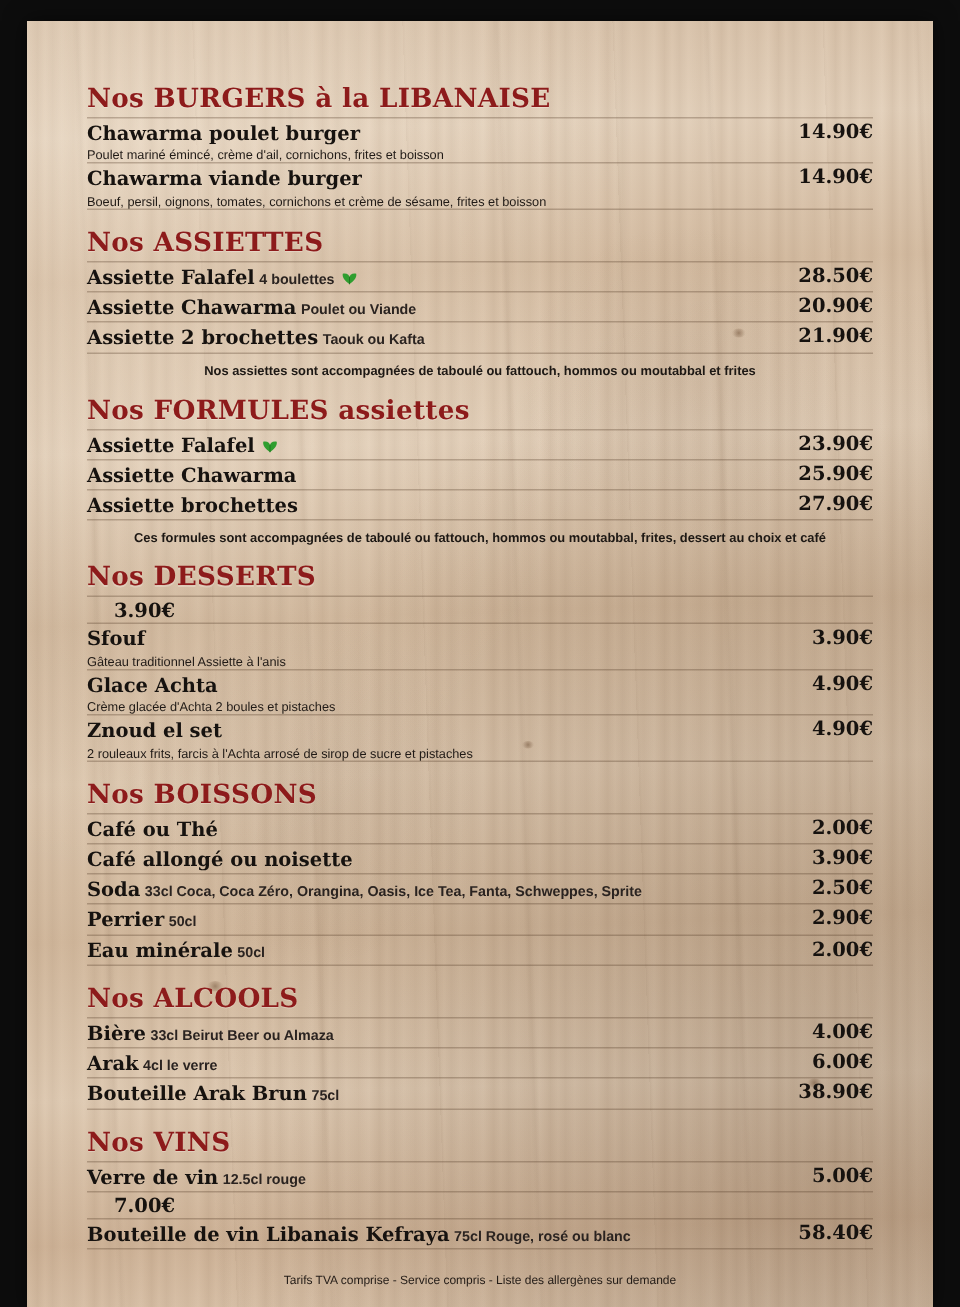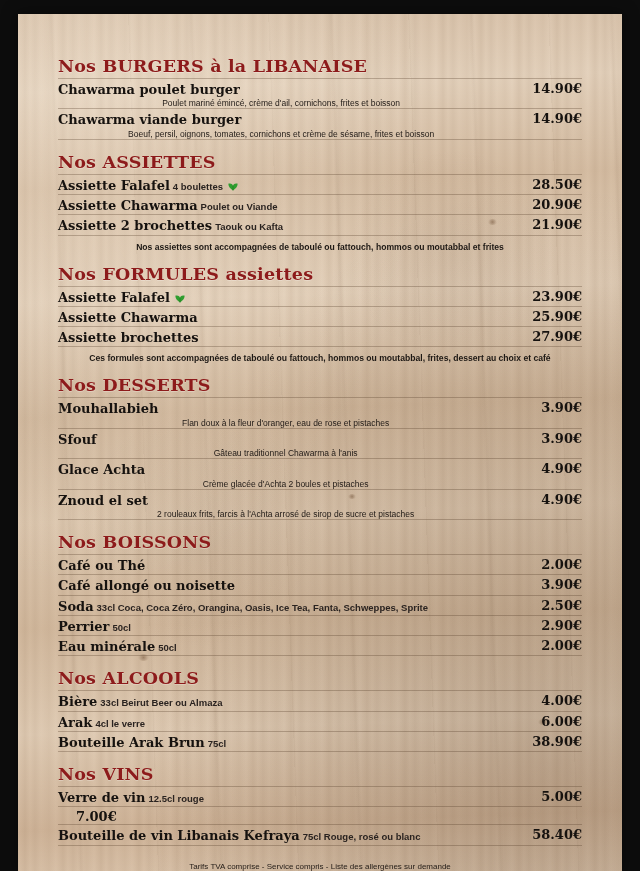--- a/index.html
+++ b/index.html
@@ -109,21 +109,20 @@
     display: inline;
     margin-left: 3px;
   }
   .item-desc {
     font-family: "Liberation Sans", sans-serif;
     font-size: 8.5px;
     color: #201a16;
     line-height: 1.2;
     margin-top: 0px;
     display: block;
-    text-align: center;
   }
   .price {
     font-family: "DejaVu Serif", serif;
     font-size: 13px;
     font-weight: bold;
     color: #16120f;
     white-space: nowrap;
     flex: 0 0 auto;
     padding-top: 1px;
     margin-left: 18px;
@@ -217,25 +216,24 @@
             <div class="row-left"><span class="item-name">Assiette brochettes</span></div>
             <div class="price">27.90€</div>
           </div>
         </div>
         <div class="note-line">Ces formules sont accompagnées de taboulé ou fattouch, hommos ou moutabbal, frites, dessert au choix et café</div>
       </div>
       <div class="section">
         <div class="section-title">Nos DESSERTS</div>
         <div class="rows-block">
           <div class="row first">
-            <div class="row-left"><span class="item-name">Mouhallabieh</span><span class="item-desc">Flan doux à la fleur d'oranger, eau de rose et pistaches</span></div>
             <div class="price">3.90€</div>
           </div>
           <div class="row">
-            <div class="row-left"><span class="item-name">Sfouf</span><span class="item-desc">Gâteau traditionnel Chawarma à l'anis</span></div>
+            <div class="row-left"><span class="item-name">Sfouf</span><span class="item-desc">Gâteau traditionnel Assiette à l'anis</span></div>
             <div class="price">3.90€</div>
           </div>
           <div class="row">
             <div class="row-left"><span class="item-name">Glace Achta</span><span class="item-desc">Crème glacée d'Achta 2 boules et pistaches</span></div>
             <div class="price">4.90€</div>
           </div>
           <div class="row">
             <div class="row-left"><span class="item-name">Znoud el set</span><span class="item-desc">2 rouleaux frits, farcis à l'Achta arrosé de sirop de sucre et pistaches</span></div>
             <div class="price">4.90€</div>
           </div>

